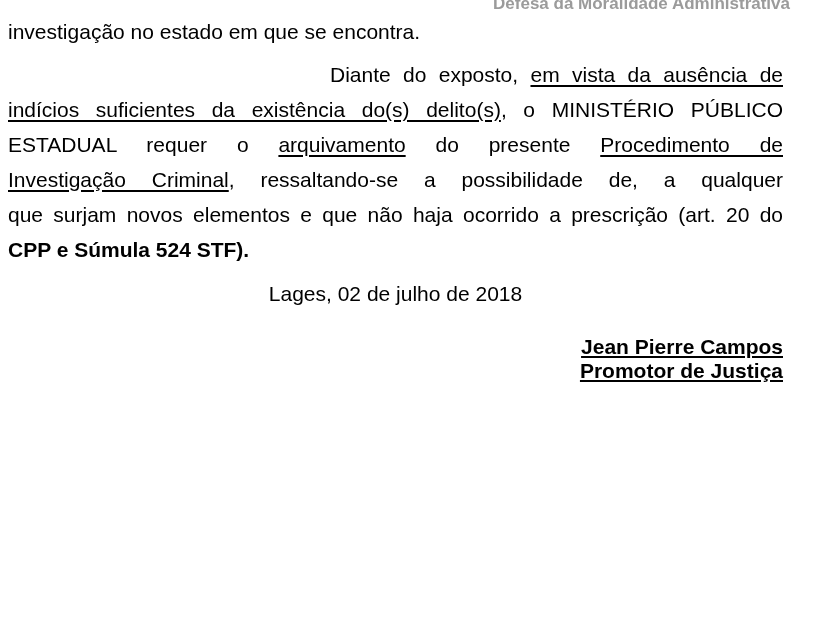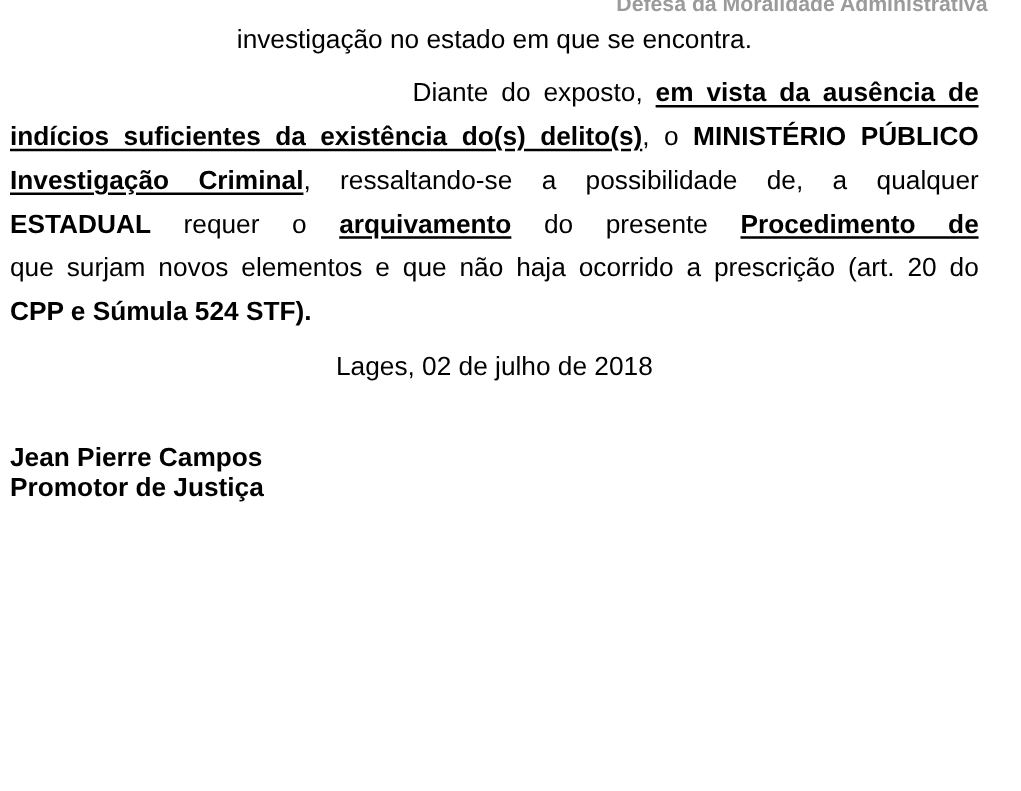--- a/index.html
+++ b/index.html
@@ -24,63 +24,64 @@
     white-space: nowrap;
   }
   .body-text {
     position: absolute;
     left: 8px;
     top: 14px;
     width: 775px;
     font-size: 21px;
     line-height: 35px;
   }
-  .p1 { text-align: center; }
+  .p1 { text-align: left; }
   .p2 { margin-top: 8px; }
   .tline {
     text-align: justify;
     text-align-last: justify;
     height: 35px;
     overflow: hidden;
   }
   .tline.first { text-indent: 322px; }
   .tline.last  { text-align-last: left; font-weight: bold; }
-  .b { font-weight: bold; }
+  .b { font-weight: normal; }
   .u {
     text-decoration: underline;
     text-decoration-thickness: 2px;
     text-underline-offset: 3px;
   }
   .dateline {
     margin-top: 9px;
     text-align: center;
   }
   .signature {
-    margin-top: 44px;
-    text-align: left;
+    margin-top: 24px;
+    text-align: right;
     font-weight: bold;
     line-height: 24px;
+    text-decoration: underline;
   }
 </style>
 </head>
 <body>
 
 <div class="page">
 
   <div class="watermark">Defesa da Moralidade Administrativa</div>
 
   <div class="body-text">
 
     <div class="p1">investigação no estado em que se encontra.</div>
 
     <div class="p2">
         <div class="tline first"><span>Diante do exposto, </span><span class="b u">em vista da ausência de</span></div>
         <div class="tline"><span class="b u">indícios suficientes da existência do(s) delito(s)</span><span>, o </span><span class="b">MINISTÉRIO PÚBLICO</span></div>
+        <div class="tline"><span class="b">ESTADUAL</span><span> requer o </span><span class="b u">arquivamento</span><span> do presente </span><span class="b u">Procedimento de</span></div>
         <div class="tline"><span class="b u">Investigação Criminal</span><span>, ressaltando-se a possibilidade de, a qualquer</span></div>
-        <div class="tline"><span class="b">ESTADUAL</span><span> requer o </span><span class="b u">arquivamento</span><span> do presente </span><span class="b u">Procedimento de</span></div>
         <div class="tline"><span>que surjam novos elementos e que não haja ocorrido a prescrição (art. 20 do</span></div>
         <div class="tline last"><span>CPP e Súmula 524 STF).</span></div>
       </div>
 
     <div class="dateline">Lages, 02 de julho de 2018</div>
 
     <div class="signature">
       <div>Jean Pierre Campos</div>
       <div>Promotor de Justiça</div>
     </div>

